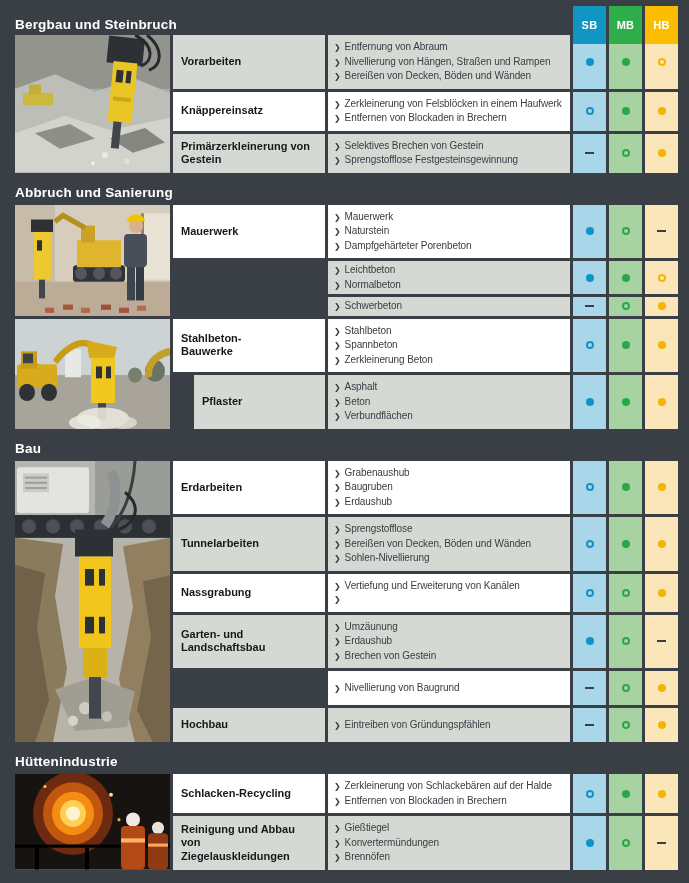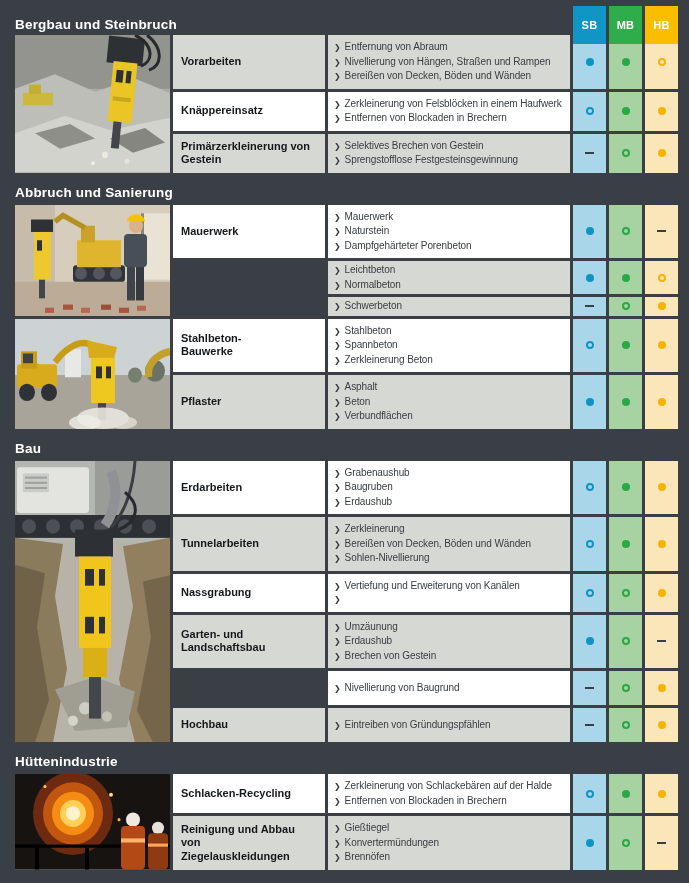--- a/index.html
+++ b/index.html
@@ -301,21 +301,21 @@
         </div>
         <div class="cell dot-cell" style="grid-area: 4 / 4; background: rgb(169, 215, 233);">
           <span class="sym geeignet" style="border-color: rgb(14, 148, 196);"></span>
         </div>
         <div class="cell dot-cell" style="grid-area: 4 / 5; background: rgb(166, 211, 161);">
           <span class="sym optimal" style="background: rgb(42, 167, 71);"></span>
         </div>
         <div class="cell dot-cell" style="grid-area: 4 / 6; background: rgb(250, 230, 184);">
           <span class="sym optimal" style="background: rgb(244, 180, 0);"></span>
         </div>
-        <div class="cell label shaded" style="grid-area: 5 / 2 / span 1;">Pflaster</div>
+        <div class="cell label shaded" style="grid-area: 5 / 2 / span 1; margin-left: 21px;">Pflaster</div>
         <div class="cell details shaded" style="grid-area: 5 / 3;">
           <div class="item">
             <span class="chev">❯</span>
             <span>Asphalt</span>
           </div>
           <div class="item">
             <span class="chev">❯</span>
             <span>Beton</span>
           </div>
           <div class="item">
@@ -394,21 +394,21 @@
         <div class="cell dot-cell" style="grid-area: 1 / 5; background: rgb(166, 211, 161);">
           <span class="sym optimal" style="background: rgb(42, 167, 71);"></span>
         </div>
         <div class="cell dot-cell" style="grid-area: 1 / 6; background: rgb(250, 230, 184);">
           <span class="sym optimal" style="background: rgb(244, 180, 0);"></span>
         </div>
         <div class="cell label shaded" style="grid-area: 2 / 2 / span 1;">Tunnelarbeiten</div>
         <div class="cell details shaded" style="grid-area: 2 / 3;">
           <div class="item">
             <span class="chev">❯</span>
-            <span>Zerkleinerung</span>
+            <span>Sprengstofflose</span>
           </div>
           <div class="item">
             <span class="chev">❯</span>
             <span>Bereißen von Decken, Böden und Wänden</span>
           </div>
           <div class="item">
             <span class="chev">❯</span>
             <span>Sohlen-Nivellierung</span>
           </div>
         </div>

